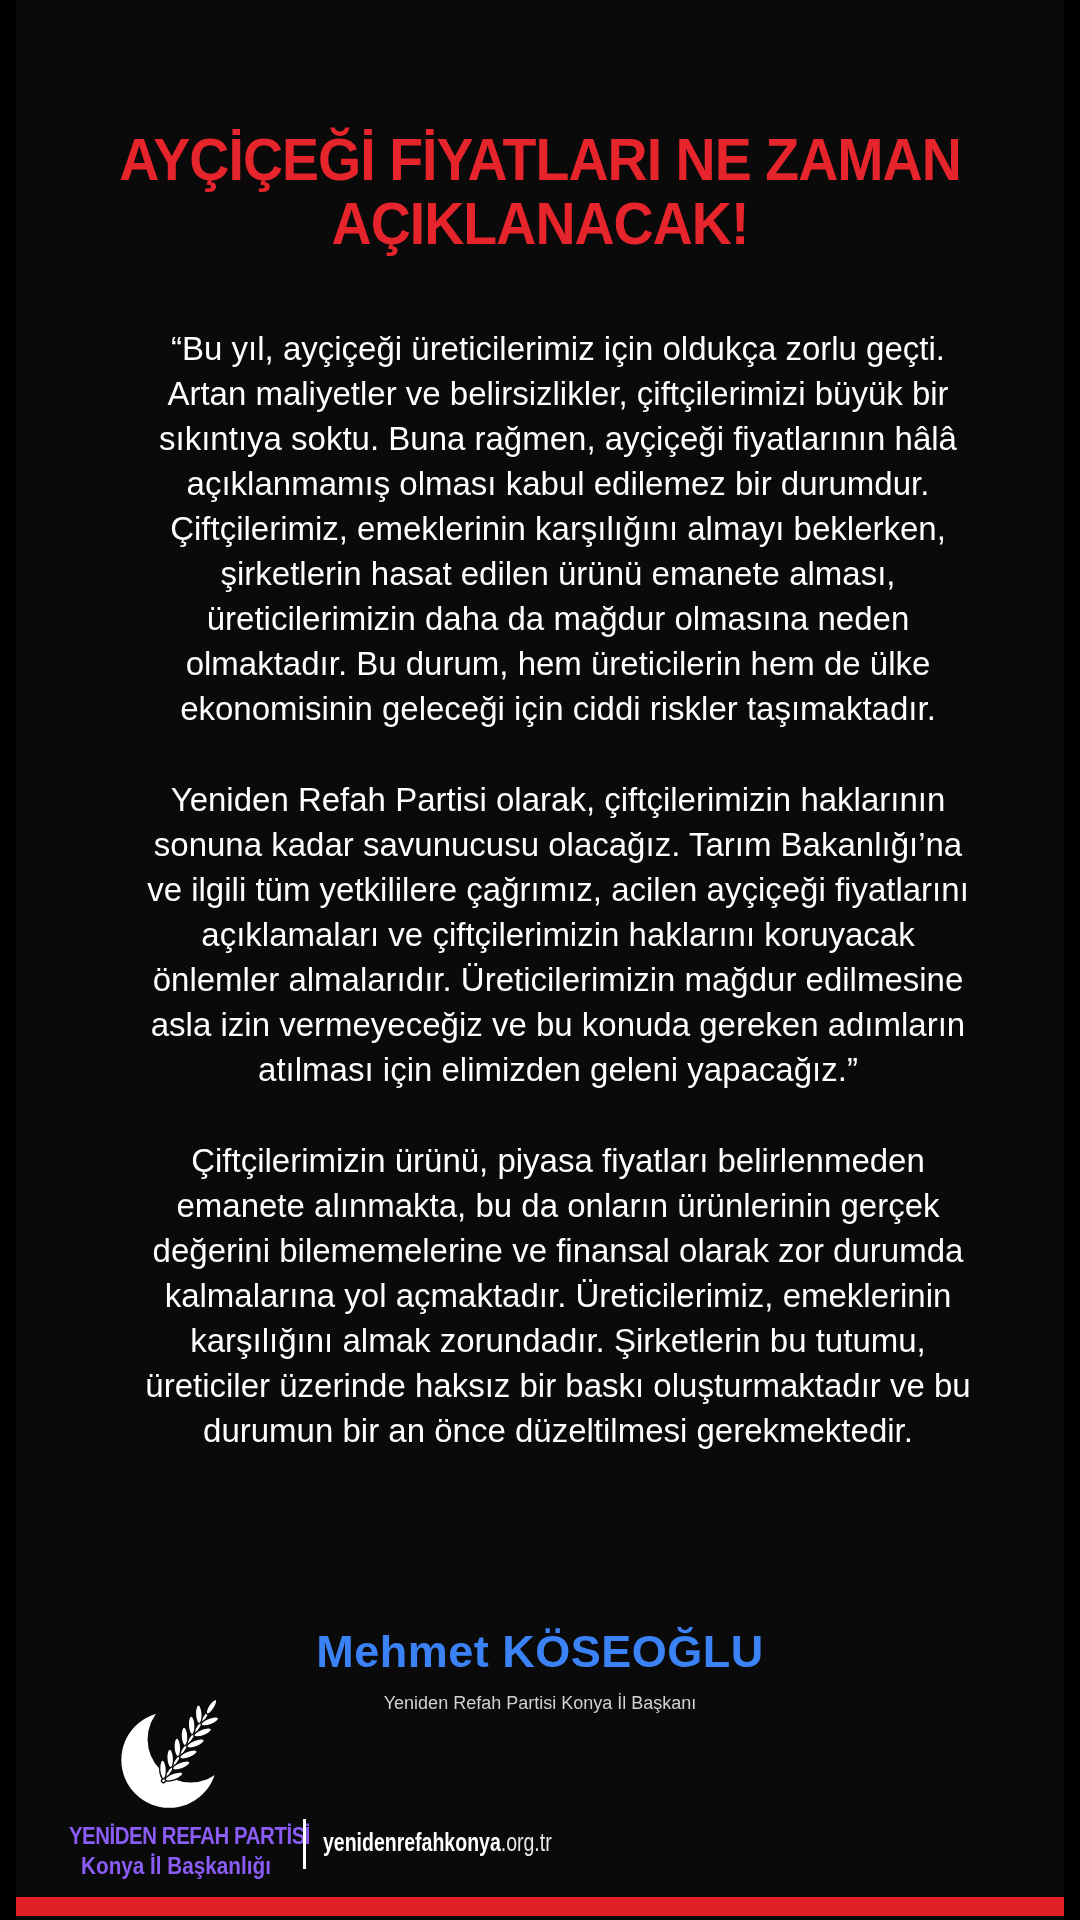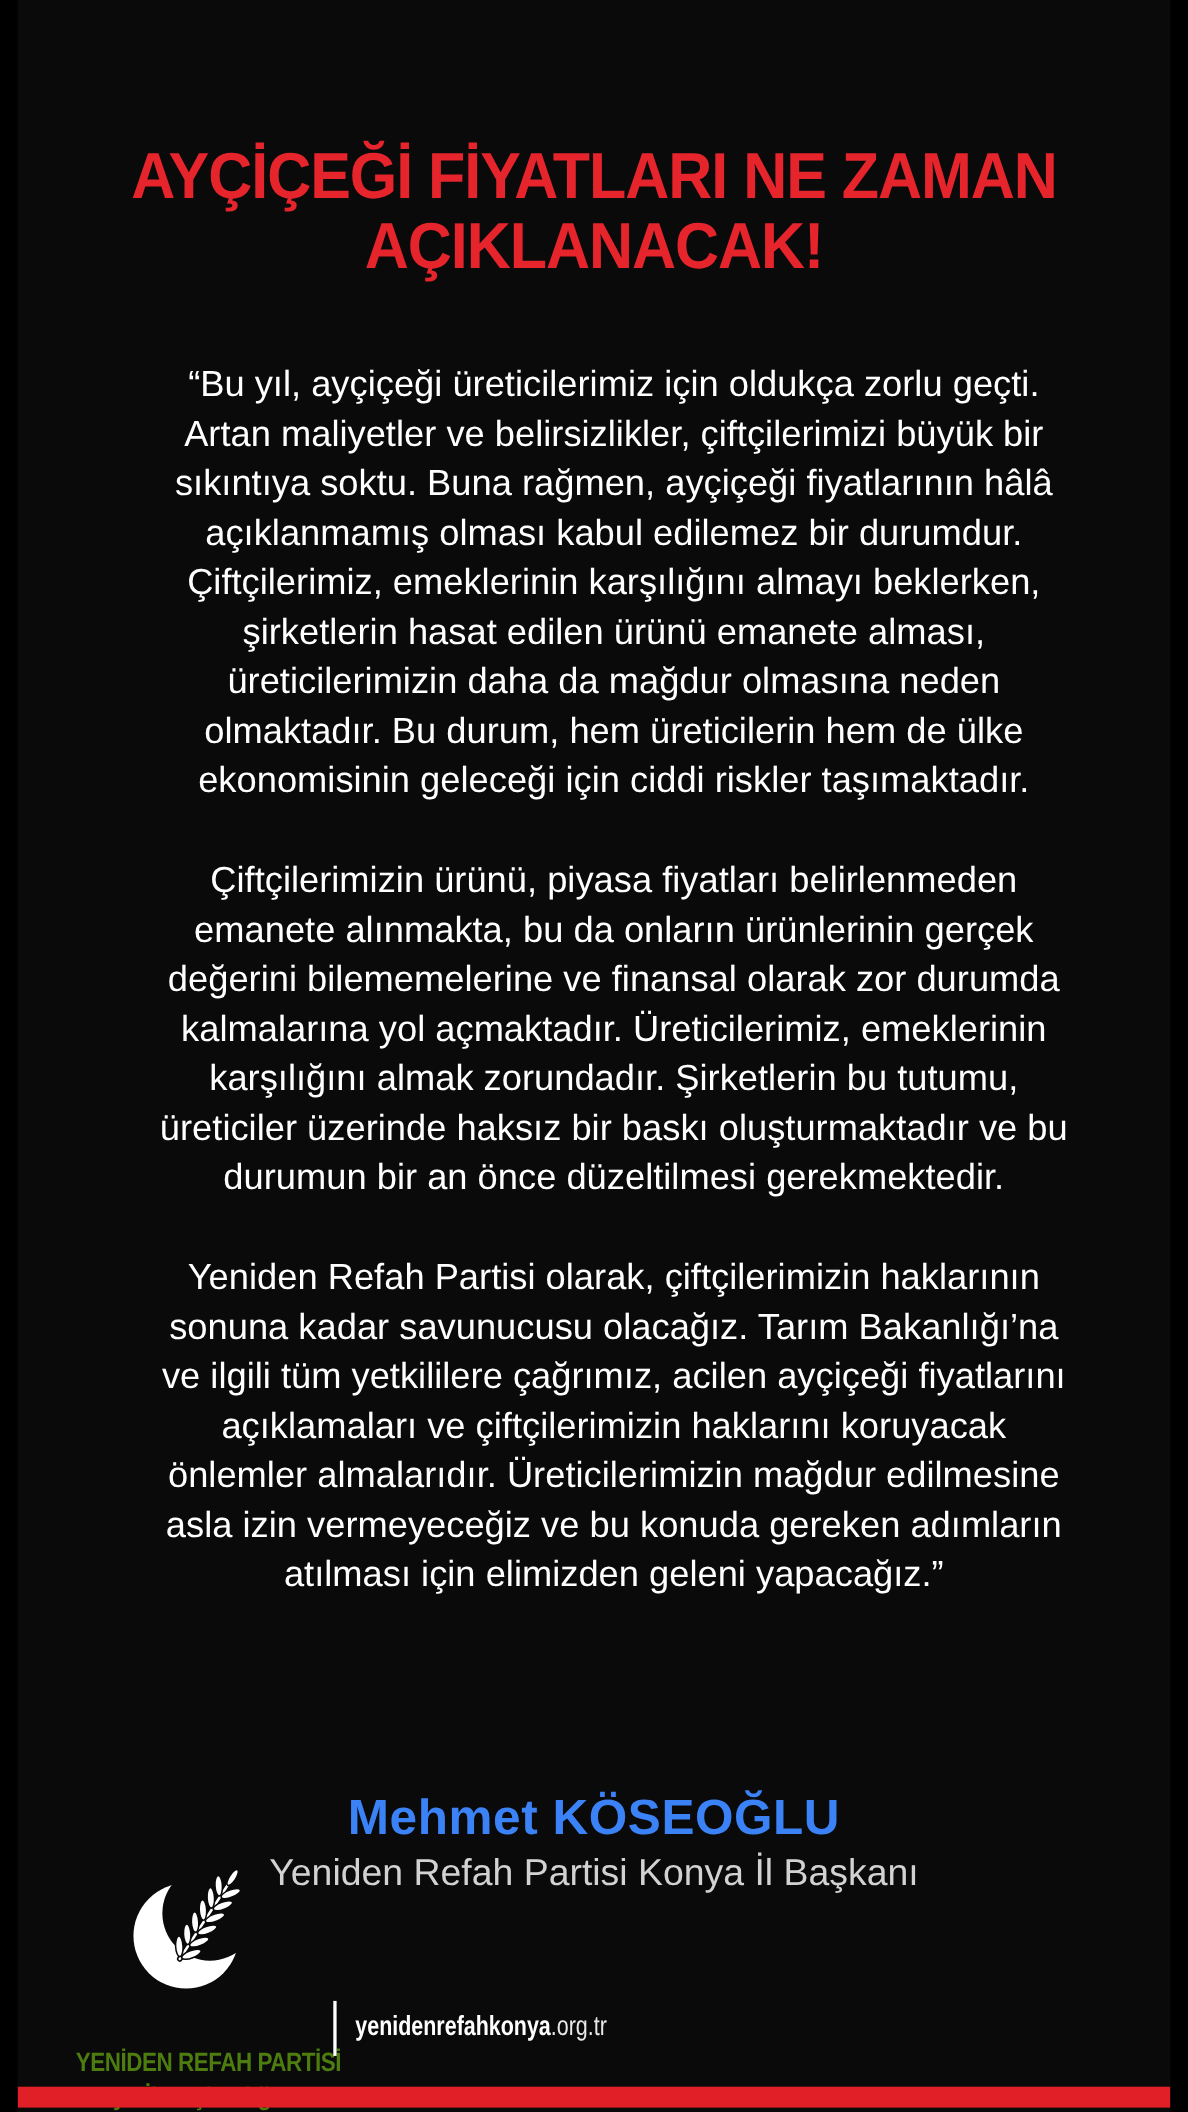--- a/index.html
+++ b/index.html
@@ -61,38 +61,38 @@
   .sig-name {
     color: #3b82f6;
     font-size: 45px;
     line-height: 52px;
     font-weight: bold;
     letter-spacing: 0.5px;
   }
   .sig-role {
     margin-top: 9px;
     color: var(--role-text);
-    font-size: 34px;
+    font-size: 18px;
     line-height: 32px;
     font-weight: normal;
   }
   .logo {
     position: absolute;
     left: 94px;
     top: 1698px;
     width: 124px;
     height: 122px;
   }
   .party-block {
     position: absolute;
     left: 34px;
-    top: 1862px;
+    top: 1822px;
     width: 252px;
-    text-align: left;
-    color: #4d7c0f;
+    text-align: center;
+    color: #8b5cf6;
   }
   .party-name {
     font-size: 24px;
     line-height: 28px;
     font-weight: bold;
     white-space: nowrap;
     letter-spacing: -0.5px;
     transform: scaleX(0.85);
     transform-origin: 50% 50%;
   }
@@ -140,22 +140,22 @@
 
 <div class="page">
 
   <h1 class="title">
     <span class="title-line">AYÇİÇEĞİ FİYATLARI NE ZAMAN</span>
     <span class="title-line">AÇIKLANACAK!</span>
   </h1>
 
   <div class="quote">
     <p>“Bu yıl, ayçiçeği üreticilerimiz için oldukça zorlu geçti. Artan maliyetler ve belirsizlikler, çiftçilerimizi büyük bir sıkıntıya soktu. Buna rağmen, ayçiçeği fiyatlarının hâlâ açıklanmamış olması kabul edilemez bir durumdur. Çiftçilerimiz, emeklerinin karşılığını almayı beklerken, şirketlerin hasat edilen ürünü emanete alması, üreticilerimizin daha da mağdur olmasına neden olmaktadır. Bu durum, hem üreticilerin hem de ülke ekonomisinin geleceği için ciddi riskler taşımaktadır.</p>
+    <p>Yeniden Refah Partisi olarak, çiftçilerimizin haklarının sonuna kadar savunucusu olacağız. Tarım Bakanlığı’na ve ilgili tüm yetkililere çağrımız, acilen ayçiçeği fiyatlarını açıklamaları ve çiftçilerimizin haklarını koruyacak önlemler almalarıdır. Üreticilerimizin mağdur edilmesine asla izin vermeyeceğiz ve bu konuda gereken adımların atılması için elimizden geleni yapacağız.”</p>
     <p>Çiftçilerimizin ürünü, piyasa fiyatları belirlenmeden emanete alınmakta, bu da onların ürünlerinin gerçek değerini bilememelerine ve finansal olarak zor durumda kalmalarına yol açmaktadır. Üreticilerimiz, emeklerinin karşılığını almak zorundadır. Şirketlerin bu tutumu, üreticiler üzerinde haksız bir baskı oluşturmaktadır ve bu durumun bir an önce düzeltilmesi gerekmektedir.</p>
-    <p>Yeniden Refah Partisi olarak, çiftçilerimizin haklarının sonuna kadar savunucusu olacağız. Tarım Bakanlığı’na ve ilgili tüm yetkililere çağrımız, acilen ayçiçeği fiyatlarını açıklamaları ve çiftçilerimizin haklarını koruyacak önlemler almalarıdır. Üreticilerimizin mağdur edilmesine asla izin vermeyeceğiz ve bu konuda gereken adımların atılması için elimizden geleni yapacağız.”</p>
   </div>
 
   <div class="signature">
     <div class="sig-name">Mehmet KÖSEOĞLU</div>
     <div class="sig-role">Yeniden Refah Partisi Konya İl Başkanı</div>
   </div>
 
   <svg class="logo" viewBox="0 0 130 130" xmlns="http://www.w3.org/2000/svg" aria-hidden="true">
 
     <circle cx="62" cy="66" r="51" fill="#ffffff"></circle>

